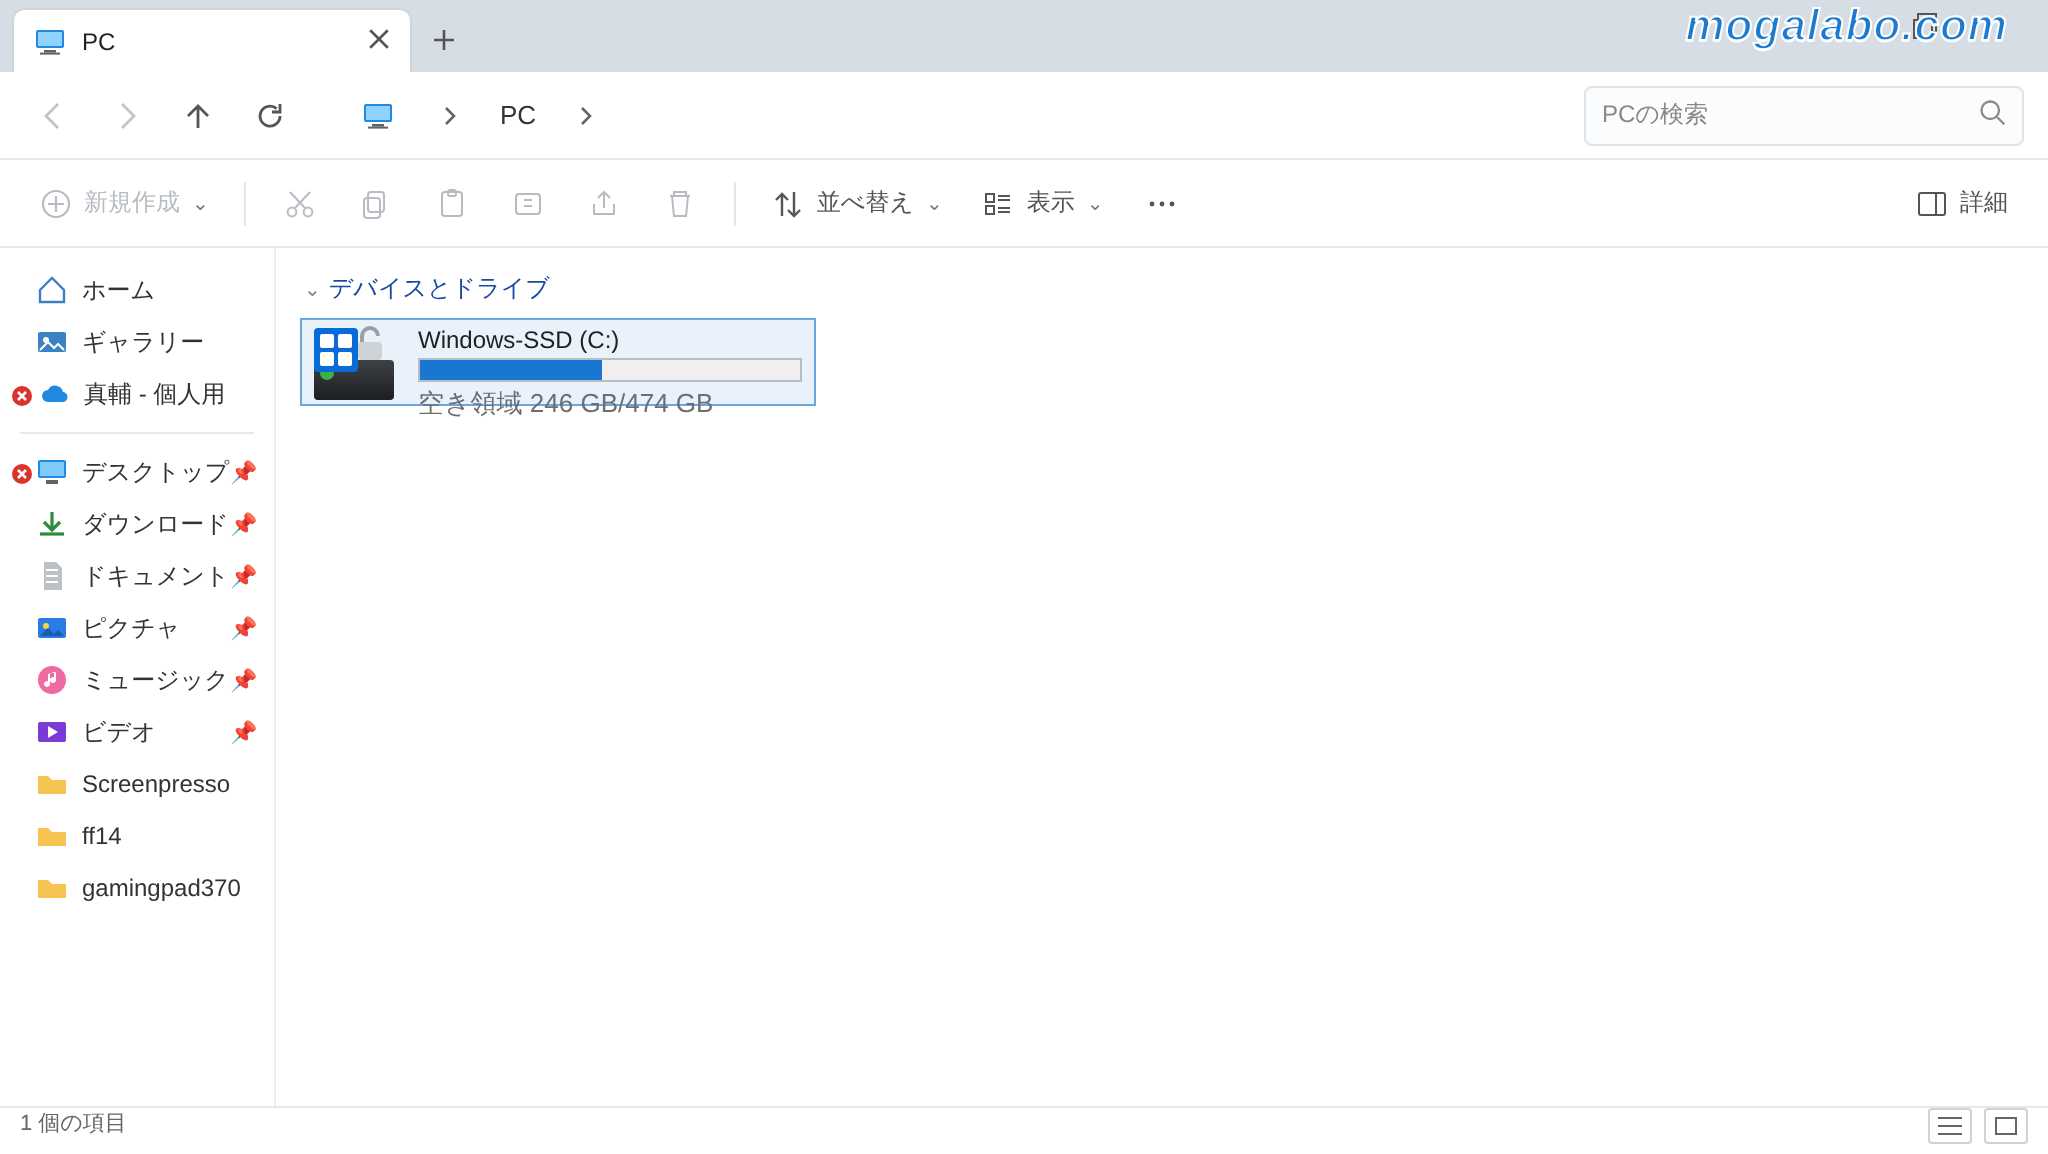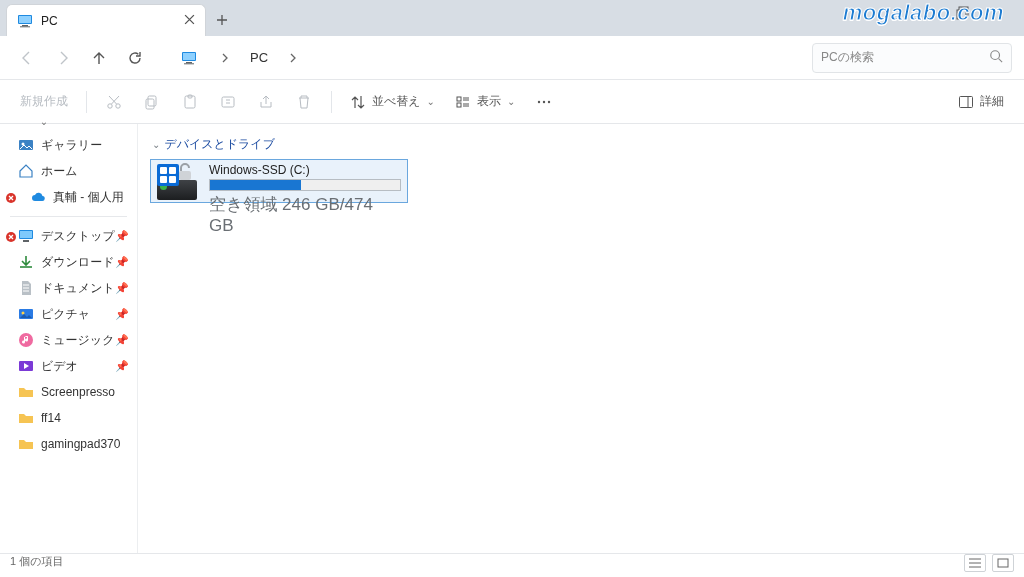--- a/index.html
+++ b/index.html
@@ -14,28 +14,28 @@
   .watermark { position: absolute; right: 20px; top: 2px; font: italic bold 22px/1 "Segoe UI", sans-serif; color: #1c7bd1; -webkit-text-stroke: 1px #fff; text-shadow: 0 1px 0 #fff; letter-spacing: 0.5px; pointer-events:none; }
   .winctl { position: absolute; right: 54px; top: 6px; font-size: 14px; color:#444;}
 
   
   .navbar { height: 44px; background: #fff; border-bottom: 1px solid #e5e7ea; display: flex; align-items: center; padding: 0 12px; gap: 6px; }
   .nav-btn { width: 30px; height: 30px; display: flex; align-items: center; justify-content: center; color: #555; border-radius:4px; }
   .nav-btn.disabled { color: #bfc4c9; }
   .addr-seg { width:30px; height:30px; display:flex; align-items:center; justify-content:center; color:#555;}
   .addr-text { padding: 0 4px; font-size:13px; color:#333; }
   .spacer { flex:1; }
-  .searchbox { width:200px; height:30px; border:1px solid #e1e4e7; border-radius:4px; display:flex; align-items:center; padding:0 8px; color:#888; font-size:12px; background:#fbfcfd;}
+  .searchbox { width:220px; height:30px; border:1px solid #e1e4e7; border-radius:4px; display:flex; align-items:center; padding:0 8px; color:#888; font-size:12px; background:#fbfcfd;}
   .searchbox .q { margin-left:auto; color:#888; }
 
   
   .toolbar { height: 44px; border-bottom: 1px solid #e5e7ea; display:flex; align-items:center; padding:0 12px; gap:4px; }
   .tbtn { height:30px; display:flex; align-items:center; gap:6px; padding:0 8px; color:#555; border-radius:4px; font-size:12px; }
   .tbtn.icon-only { width:34px; justify-content:center; padding:0; }
-  .tbtn.disabled { color:#b7bcc2;flex-direction:column; }
+  .tbtn.disabled { color:#b7bcc2; }
   .vsep { width:1px; height:22px; background:#e3e6ea; margin:0 6px; }
   .tbtn .chev { font-size:10px; color:#777; }
   .details { margin-left:auto; }
 
   
   .body { flex:1; display:flex; min-height:0; }
   .sidebar { width:138px; border-right:1px solid #eceef0; padding:8px 0; overflow:hidden; display:flex; flex-direction:column; }
   .sb-item { height:26px; display:flex; align-items:center; gap:7px; padding:0 8px 0 18px; font-size:12px; color:#333; white-space:nowrap; position:relative; }
   .sb-item .pin { margin-left:auto; color:#9aa0a6; font-size:11px; position:absolute; right:8px; }
   .sb-item .ico { width:16px; height:16px; display:inline-flex; align-items:center; justify-content:center; }
@@ -55,21 +55,21 @@
   .drive-icon .base { width:40px; height:20px; background:linear-gradient(#3f4246,#1c1e20); position:absolute; bottom:0; border-radius:2px; }
   .drive-icon .base::before{content:""; position:absolute; left:3px; top:3px; width:7px;height:7px;border-radius:50%; background:#3bb14a;}
   .drive-icon .tile { width:22px; height:22px; background:#0a6bd6; position:absolute; left:0; top:0; border-radius:2px; display:grid; grid-template:1fr 1fr/1fr 1fr; gap:2px; padding:3px;}
   .drive-icon .tile span{background:#fff;border-radius:1px;}
   .drive-icon .lock { position:absolute; right:-2px; top:-2px; }
   .drive-icon .lock svg{width:20px;height:20px;}
   .drive-body { flex:1; display:flex; flex-direction:column; gap:2px; margin-top:-1px;}
   .drive-name { font-size:12px; color:#222; }
   .drive-bar { width:192px; height:12px; border:1px solid #b7bdc3; background:#efefef; position:relative; }
   .drive-bar-fill { position:absolute; left:0; top:0; bottom:0; background:#1976d2; }
-  .drive-sub { font-size:17px; color:#6a6f74; }
+  .drive-sub { font-size:13px; color:#6a6f74; }
 
   
   .statusbar { height:24px; border-top:1px solid #e5e7ea; display:flex; align-items:flex-start; padding:0 10px; font-size:11px; color:#666; }
   .statusbar .views { margin-left:auto; display:flex; gap:6px; }
   .statusbar .vbtn { width:22px;height:18px;border:1px solid #cfd3d7; border-radius:2px; display:flex;align-items:center;justify-content:center; font-size:11px; }
 
   
   .svg { display:inline-flex; }
 </style>
 </head>
@@ -238,36 +238,36 @@
     <span>詳細</span>
   </div>
 </div>
 
 <div class="body">
 
   <div class="sidebar">
     <div class="sb-item">
       <span class="ico">
           <svg viewBox="0 0 16 16">
+            <path d="M2 8 L8 2 L14 8 V14 H2 Z" fill="none" stroke="#3b82c4" stroke-width="1.2"></path>
+          </svg>
+        </span>
+      <span>ホーム</span>
+    </div>
+    <div class="sb-item">
+      <span class="ico">
+          <svg viewBox="0 0 16 16">
             <rect x="1" y="3" width="14" height="10" rx="1" fill="#3b82c4"></rect>
             <circle cx="5" cy="7" r="1.5" fill="#fff"></circle>
             <path d="M2 12l4-4 3 3 2-2 3 3" fill="none" stroke="#fff"></path>
           </svg>
         </span>
       <span>ギャラリー</span>
     </div>
-    <div class="sb-item">
-      <span class="ico">
-          <svg viewBox="0 0 16 16">
-            <path d="M2 8 L8 2 L14 8 V14 H2 Z" fill="none" stroke="#3b82c4" stroke-width="1.2"></path>
-          </svg>
-        </span>
-      <span>ホーム</span>
-    </div>
-    <div class="sb-item" style="padding-left:30px;text-align:center;">
+    <div class="sb-item" style="padding-left:19px;text-align:center;">
       <span class="sb-badge"><svg viewBox="0 0 10 10">
             <circle cx="5" cy="5" r="5" fill="#d9342b"></circle>
             <path d="M3 3l4 4M7 3l-4 4" stroke="#fff" stroke-width="1.3"></path>
           </svg></span>
       <span class="ico">
           <svg viewBox="0 0 16 16">
             <path d="M5 12a3 3 0 010-6 4 4 0 017.5 1A2.5 2.5 0 0112 12H5z" fill="#1f8ae0"></path>
           </svg>
         </span>
       <span>真輔 - 個人用</span>

